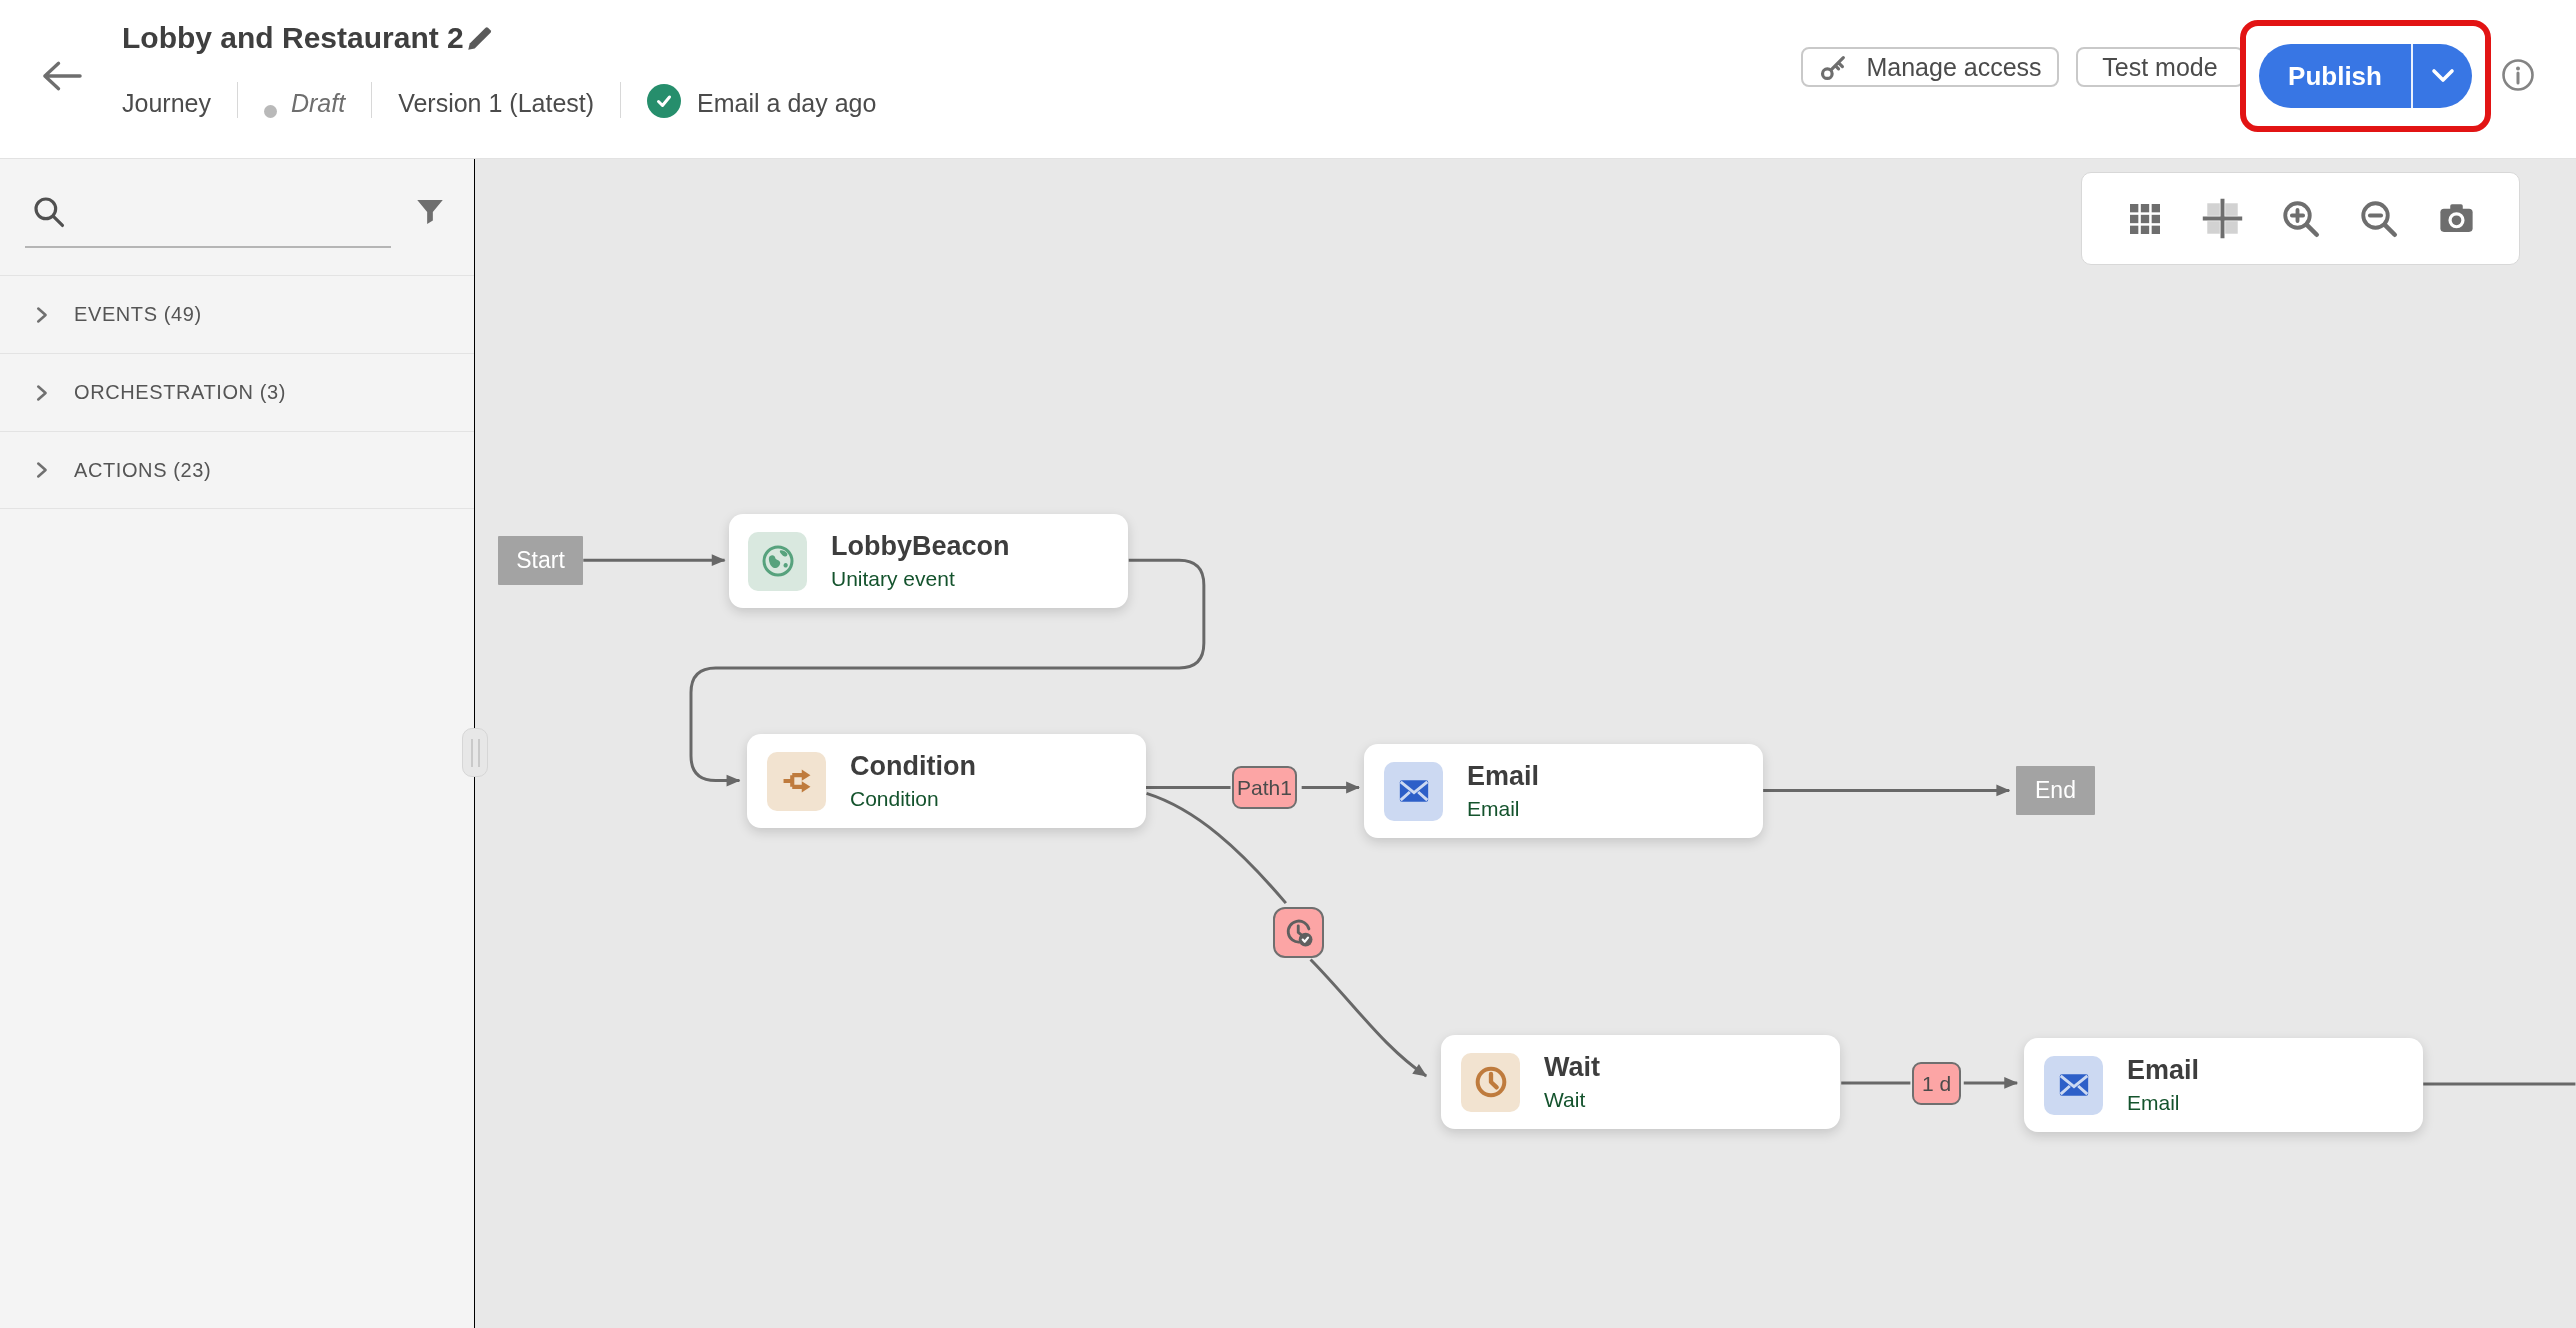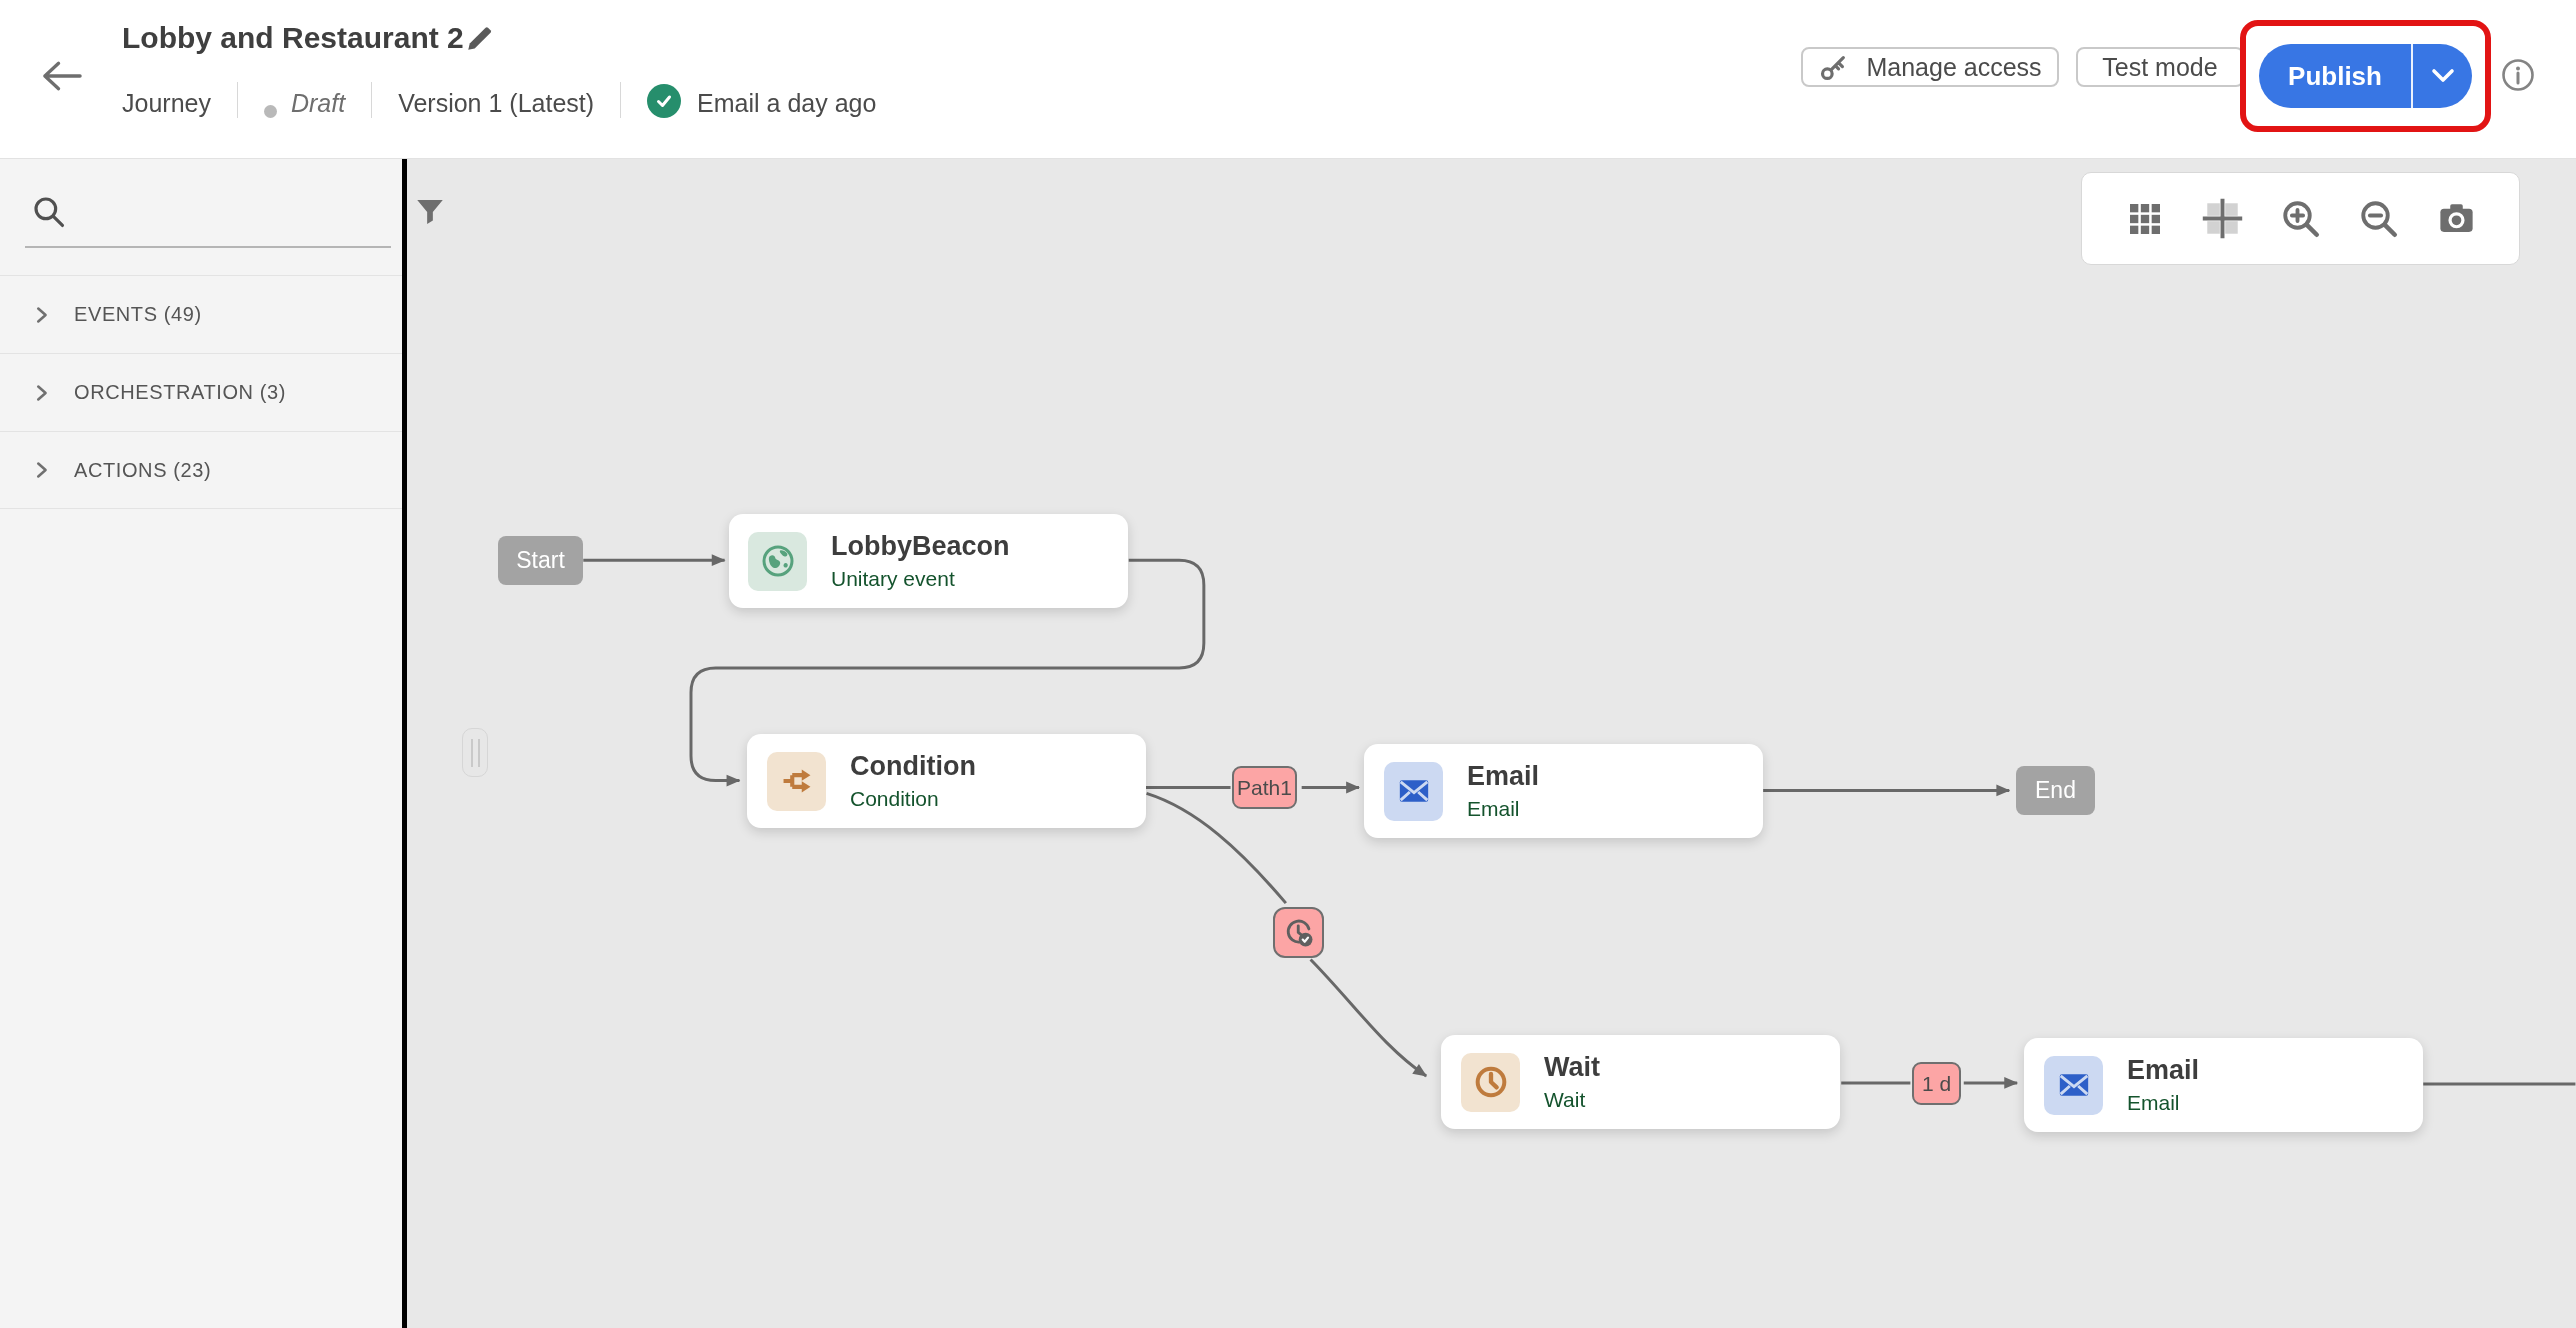--- a/index.html
+++ b/index.html
@@ -25,21 +25,21 @@
 
   .publish-group { position:absolute; left:2259px; top:44px; width:213px; height:64px; background:#3876e4; border-radius:33px; display:flex; overflow:hidden; }
   .publish-main { flex:1; display:flex; align-items:center; justify-content:center; color:#ffffff; font-size:26px; font-weight:700; background:none; border:none; cursor:pointer; }
   .publish-sep { width:2px; background:rgba(255,255,255,0.9); }
   .publish-chev { width:59px; display:flex; align-items:center; justify-content:center; background:none; border:none; cursor:pointer; }
 
   .annotation { position:absolute; left:2240px; top:20px; width:251px; height:112px; border:6px solid #e21414; border-radius:18px; z-index:20; pointer-events:none; }
   .info-btn { position:absolute; left:2501px; top:58px; width:34px; height:34px; background:none; border:none; cursor:pointer; }
 
   
-  .sidebar { position:absolute; left:0; top:159px; width:407px; height:1169px; background:#f4f4f4; border-right:5px solid #000000; z-index:5; }
+  .sidebar { position:absolute; left:0; top:159px; width:475px; height:1169px; background:#f4f4f4; border-right:1px solid #000000; z-index:5; }
   .search-row { position:relative; height:116px; }
   .search-icon { position:absolute; left:30px; top:34px; }
   .search-input { position:absolute; left:25px; top:26px; width:366px; height:63px; background:transparent; border:none; border-bottom:2px solid #b5b5b5; padding-left:57px; font-size:25px; color:#4b4b4b; outline:none; font-family:"Liberation Sans", sans-serif; }
   .filter-btn { position:absolute; left:405px; top:28px; width:49px; height:49px; background:none; border:none; display:flex; align-items:center; justify-content:center; cursor:pointer; }
   .section-row { height:78px; border-top:1px solid #e3e3e3; display:flex; align-items:center; padding-left:30px; gap:22px; cursor:pointer; }
   .section-row:last-child { border-bottom:1px solid #e3e3e3; }
   .section-label { font-size:20px; color:#555555; letter-spacing:0.6px; }
 
   .split-handle { position:absolute; left:462px; top:728px; width:26px; height:49px; border-radius:10px; background:#e7e7e7; border:1px solid #d6d6d6; z-index:6; display:flex; align-items:center; justify-content:center; gap:5px; cursor:col-resize; }
   .split-handle span { width:2px; height:28px; background:#c9c9c9; }
@@ -52,21 +52,21 @@
   .tb-btn { width:57px; height:57px; display:flex; align-items:center; justify-content:center; background:none; border:none; cursor:pointer; }
 
   .node { position:absolute; width:399px; height:94px; background:#ffffff; border-radius:14px; box-shadow:0 4px 12px rgba(0,0,0,0.15); display:flex; align-items:center; gap:24px; padding-left:20px; cursor:pointer; z-index:2; }
   .node-icon { width:59px; height:59px; border-radius:10px; display:flex; align-items:center; justify-content:center; flex:0 0 auto; }
   .icon-green { background:#d9e8df; }
   .icon-orange { background:#f2e3d0; }
   .icon-blue { background:#ccd9f2; }
   .node-title { font-size:27px; font-weight:700; color:#3d3d3d; }
   .node-sub { font-size:21px; color:#14532d; margin-top:5px; }
 
-  .tag { position:absolute; background:#a3a3a3; color:#ffffff; font-size:23px; border-radius:8px; display:flex; align-items:center; justify-content:center; z-index:2; }
+  .tag { position:absolute; background:#a3a3a3; color:#ffffff; font-size:23px; border-radius:1px; display:flex; align-items:center; justify-content:center; z-index:2; }
   .tag-start { left:23px; top:377px; width:85px; height:49px; }
   .tag-end { left:1541px; top:607px; width:79px; height:49px; }
 
   .badge { position:absolute; background:#fca5a5; border:2px solid #6f6f6f; border-radius:9px; color:#4b4b4b; font-size:21px; display:flex; align-items:center; justify-content:center; z-index:2; }
   .badge-path1 { left:757px; top:607px; width:65px; height:43px; }
   .badge-delay { left:1437px; top:903px; width:49px; height:43px; }
   .badge-timer { left:798px; top:748px; width:51px; height:51px; border-radius:12px; border-width:2px; }
 
   .node-lobby { left:254px; top:355px;padding-left:19px; }
   .node-condition { left:272px; top:575px; }

